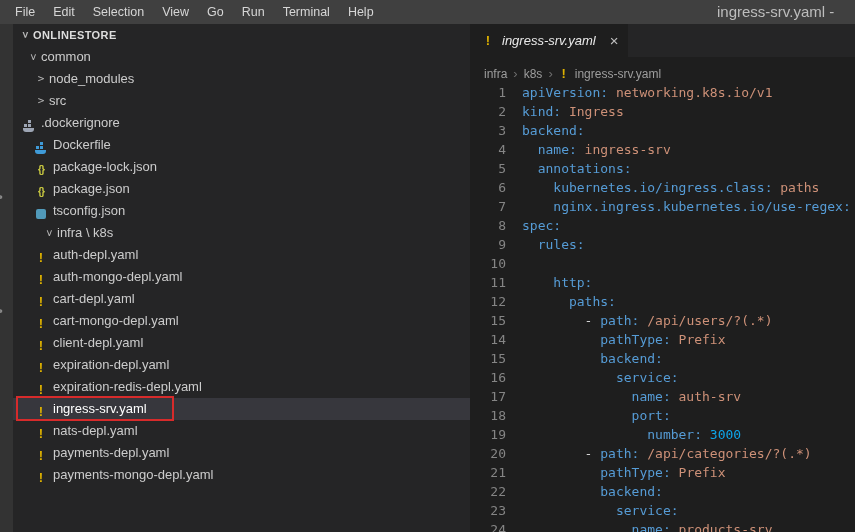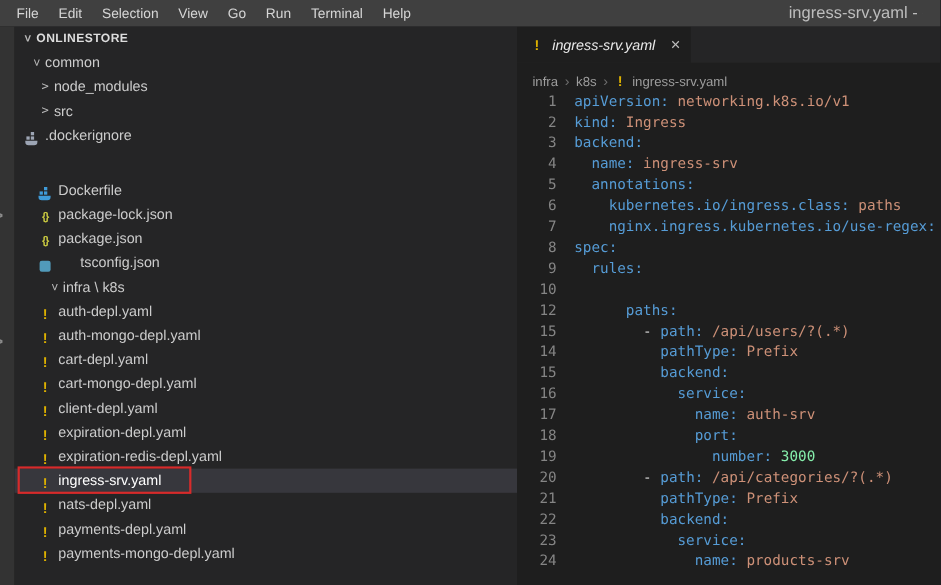--- a/index.html
+++ b/index.html
@@ -64,21 +64,21 @@
   .breadcrumbs .fi{width:10px;margin-right:0}
   .bc-sep{color:#6d6d6d;font-size:13px}
   .bc-item{cursor:pointer}
   .code{flex:1;font-family:"DejaVu Sans Mono",monospace;font-size:13px;line-height:19px;
         padding-top:2px;overflow:hidden}
   .code-line{height:19px;white-space:pre;display:flex}
   .ln{width:36px;flex:none;text-align:right;color:#858585;margin-right:16px}
   .lc{flex:none;white-space:pre}
   .tk-key{color:#569cd6}
   .tk-val{color:#ce9178}
-  .tk-num{color:#86efac}
+  .tk-num{color:#0ea5e9}
   .tk-plain{color:#d4d4d4}
   .red-outline{outline:2px solid #d72b2b;outline-offset:2px;padding-right:26px}
 </style>
 </head>
 <body>
 
 <div class="titlebar">
   <div class="menu-bar">
       <span class="menu-item">File</span>
       <span class="menu-item">Edit</span>
@@ -117,33 +117,33 @@
           <span>node_modules</span>
         </div>
         <div class="tree-row" style="padding-left: 20px;">
           <span class="chev">&gt;</span>
           <span>src</span>
         </div>
         <div class="tree-row" style="padding-left: 8px;">
           <span class="fi docker-gray"></span>
           <span>.dockerignore</span>
         </div>
-        <div class="tree-row" style="padding-left: 20px; margin-top: 28px;">
+        <div class="tree-row" style="padding-left: 20px;">
           <span class="fi docker"></span>
           <span>Dockerfile</span>
         </div>
         <div class="tree-row" style="padding-left: 20px;">
           <span class="fi json">{}</span>
           <span>package-lock.json</span>
         </div>
         <div class="tree-row" style="padding-left: 20px;">
           <span class="fi json">{}</span>
           <span>package.json</span>
         </div>
-        <div class="tree-row" style="padding-left: 20px; gap: 20px;">
+        <div class="tree-row" style="padding-left: 20px;">
           <span class="fi ts"></span>
           <span>tsconfig.json</span>
         </div>
         <div class="tree-row" style="padding-left: 28px;">
           <span class="chev down">&gt;</span>
           <span>infra \ k8s</span>
         </div>
         <div class="tree-row" style="padding-left: 20px;">
           <span class="fi yaml">!</span>
           <span>auth-depl.yaml</span>
@@ -212,20 +212,21 @@
         <div class="code-line"><span class="ln">1</span><span class="lc"><span class="tk-key">apiVersion:</span><span class="tk-val"> networking.k8s.io/v1</span></span></div>
         <div class="code-line"><span class="ln">2</span><span class="lc"><span class="tk-key">kind:</span><span class="tk-val"> Ingress</span></span></div>
         <div class="code-line"><span class="ln">3</span><span class="lc"><span class="tk-key">backend:</span></span></div>
         <div class="code-line"><span class="ln">4</span><span class="lc"><span class="tk-plain">  </span><span class="tk-key">name:</span><span class="tk-val"> ingress-srv</span></span></div>
         <div class="code-line"><span class="ln">5</span><span class="lc"><span class="tk-plain">  </span><span class="tk-key">annotations:</span></span></div>
         <div class="code-line"><span class="ln">6</span><span class="lc"><span class="tk-plain">    </span><span class="tk-key">kubernetes.io/ingress.class:</span><span class="tk-val"> paths</span></span></div>
         <div class="code-line"><span class="ln">7</span><span class="lc"><span class="tk-plain">    </span><span class="tk-key">nginx.ingress.kubernetes.io/use-regex:</span></span></div>
         <div class="code-line"><span class="ln">8</span><span class="lc"><span class="tk-key">spec:</span></span></div>
         <div class="code-line"><span class="ln">9</span><span class="lc"><span class="tk-plain">  </span><span class="tk-key">rules:</span></span></div>
         <div class="code-line"><span class="ln">10</span><span class="lc"><span class="tk-plain">  </span></span></div>
+        <div class="code-line"><span class="ln">11</span><span class="lc"><span class="tk-plain">    </span><span class="tk-key">http:</span></span></div>
         <div class="code-line"><span class="ln">12</span><span class="lc"><span class="tk-plain">      </span><span class="tk-key">paths:</span></span></div>
         <div class="code-line"><span class="ln">15</span><span class="lc"><span class="tk-plain">        - </span><span class="tk-key">path:</span><span class="tk-val"> /api/users/?(.*)</span></span></div>
         <div class="code-line"><span class="ln">14</span><span class="lc"><span class="tk-plain">          </span><span class="tk-key">pathType:</span><span class="tk-val"> Prefix</span></span></div>
         <div class="code-line"><span class="ln">15</span><span class="lc"><span class="tk-plain">          </span><span class="tk-key">backend:</span></span></div>
         <div class="code-line"><span class="ln">16</span><span class="lc"><span class="tk-plain">            </span><span class="tk-key">service:</span></span></div>
         <div class="code-line"><span class="ln">17</span><span class="lc"><span class="tk-plain">              </span><span class="tk-key">name:</span><span class="tk-val"> auth-srv</span></span></div>
         <div class="code-line"><span class="ln">18</span><span class="lc"><span class="tk-plain">              </span><span class="tk-key">port:</span></span></div>
         <div class="code-line"><span class="ln">19</span><span class="lc"><span class="tk-plain">                </span><span class="tk-key">number:</span><span class="tk-num"> 3000</span></span></div>
         <div class="code-line"><span class="ln">20</span><span class="lc"><span class="tk-plain">        - </span><span class="tk-key">path:</span><span class="tk-val"> /api/categories/?(.*)</span></span></div>
         <div class="code-line"><span class="ln">21</span><span class="lc"><span class="tk-plain">          </span><span class="tk-key">pathType:</span><span class="tk-val"> Prefix</span></span></div>

